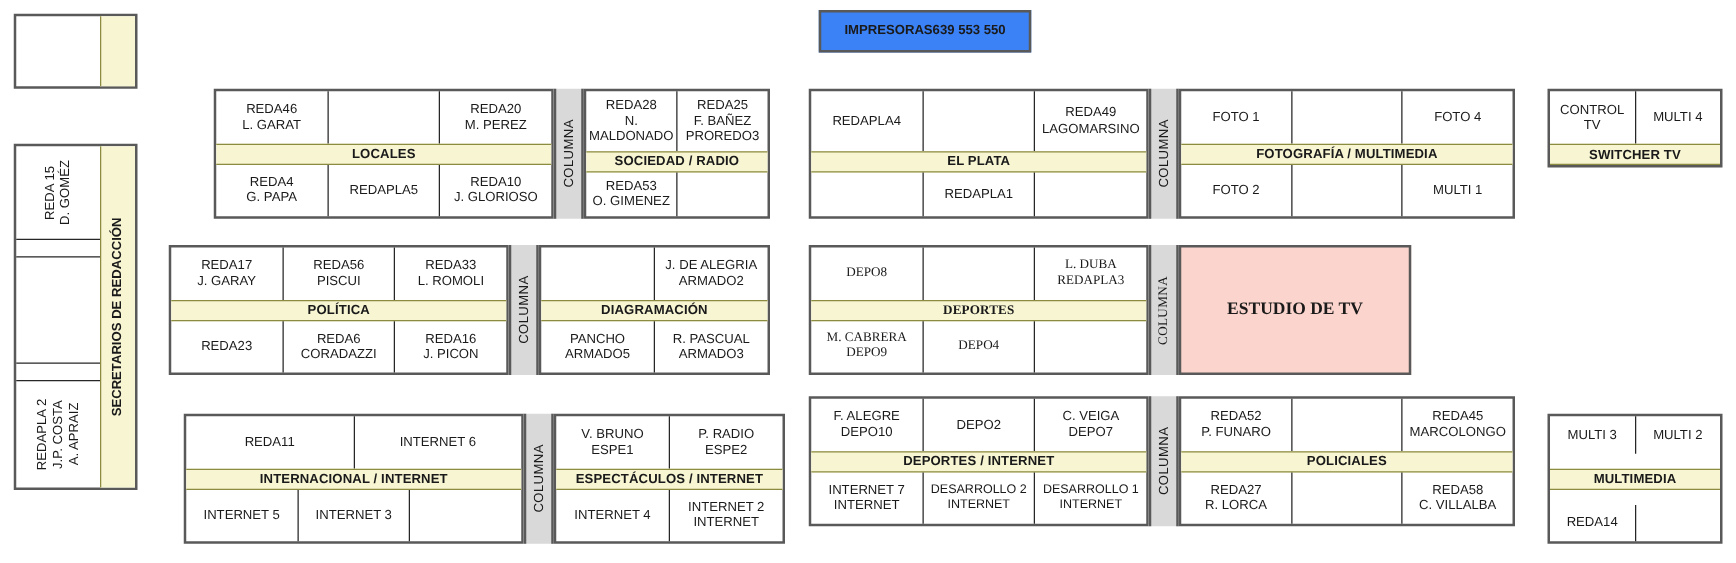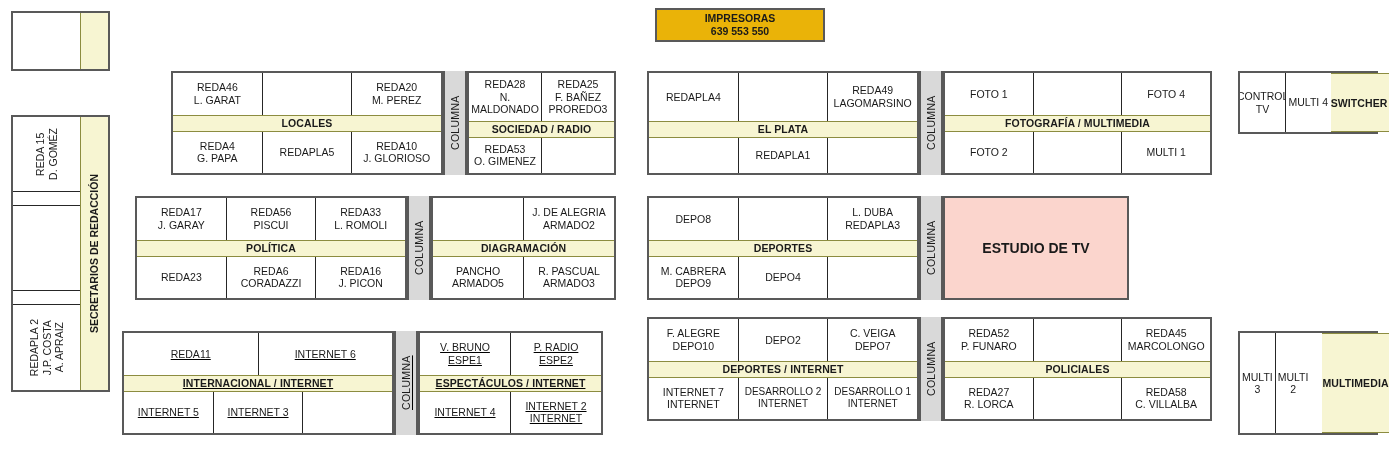--- a/index.html
+++ b/index.html
@@ -16,21 +16,21 @@
   }
 
   
   .abs { position: absolute; box-sizing: border-box; }
 
   
   .unit {
     border: 2px solid #595959;
     background: #ffffff;
     display: flex;
-    flex-direction: row;
+    flex-direction: column;
     box-sizing: border-box;
   }
   .unit-row {
     display: flex;
     flex: 1 1 auto;
     min-height: 0;
   }
   .cell {
     flex: 1 1 0;
     border-right: 1px solid #262626;
@@ -91,24 +91,23 @@
     flex-direction: column;
     border: 2px solid #595959;
     box-sizing: border-box;
     background: #fff;
     flex: 1 1 auto;
     min-width: 0;
   }
 
   
   .printers {
-    background: #eab308;
+    background: #3b82f6;
     border: 2px solid #595959;
     display: flex;
-    flex-direction: column;
     align-items: center;
     justify-content: center;
     font-size: 10.5px;
     font-weight: bold;
     color: #1a1a1a;
     line-height: 1.25;
     box-sizing: border-box;
   }
 
   
@@ -313,41 +312,41 @@
     <div class="band">DIAGRAMACIÓN</div>
     <div class="unit-row">
       <div class="cell">PANCHO
 ARMADO5</div>
       <div class="cell">R. PASCUAL
 ARMADO3</div>
     </div>
   </div>
 </div>
 
-<div class="abs pair" style="left:647px; top:196px; width:482px; height:104px;">
+<div class="abs pair" style="left:647px; top:196px; width:482px; height:104px;font-family:Liberation Serif, serif;">
   <div class="sub" style="flex:0 0 272px;">
     <div class="unit-row">
       <div class="cell">DEPO8</div>
       <div class="cell"></div>
       <div class="cell">L. DUBA
 REDAPLA3</div>
     </div>
     <div class="band">DEPORTES</div>
     <div class="unit-row">
       <div class="cell">M. CABRERA
 DEPO9</div>
       <div class="cell">DEPO4</div>
       <div class="cell"></div>
     </div>
   </div>
   <div class="columna" style="flex:0 0 24px;">COLUMNA</div>
   <div class="studio" style="flex:1 1 auto;">ESTUDIO DE TV</div>
 </div>
 
-<div class="abs pair" style="left:122px; top:331px; width:481px; height:104px;text-decoration:underline;">
+<div class="abs pair" style="left:147px; top:331px; width:481px; height:104px;">
   <div class="sub" style="flex:0 0 272px;">
     <div class="unit-row">
       <div class="cell">REDA11</div>
       <div class="cell">INTERNET 6</div>
     </div>
     <div class="band">INTERNACIONAL / INTERNET</div>
     <div class="unit-row">
       <div class="cell">INTERNET 5</div>
       <div class="cell">INTERNET 3</div>
       <div class="cell"></div>

